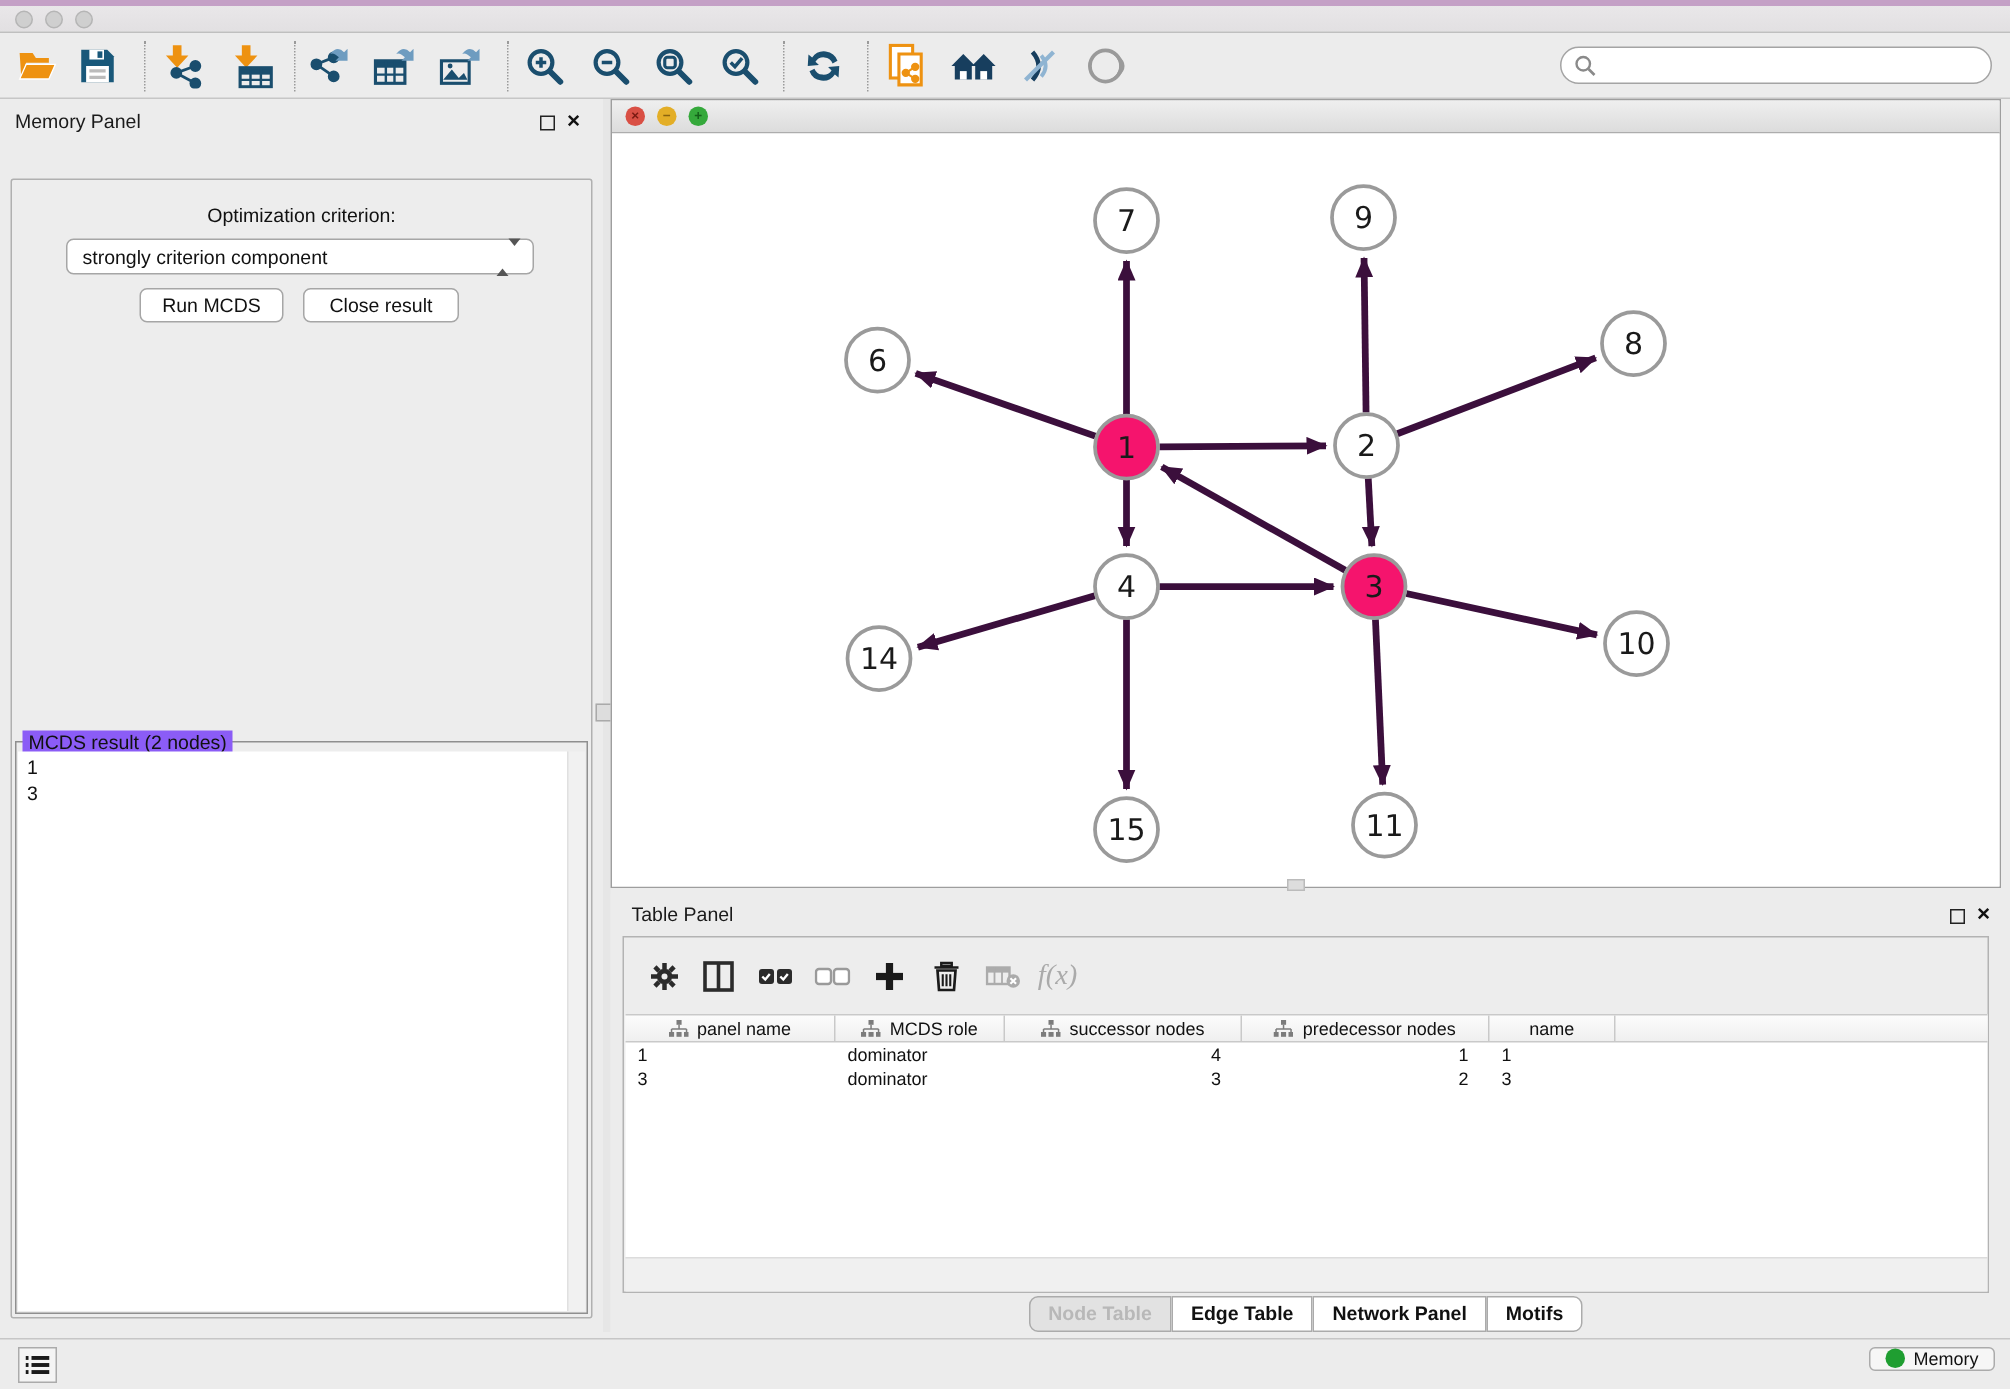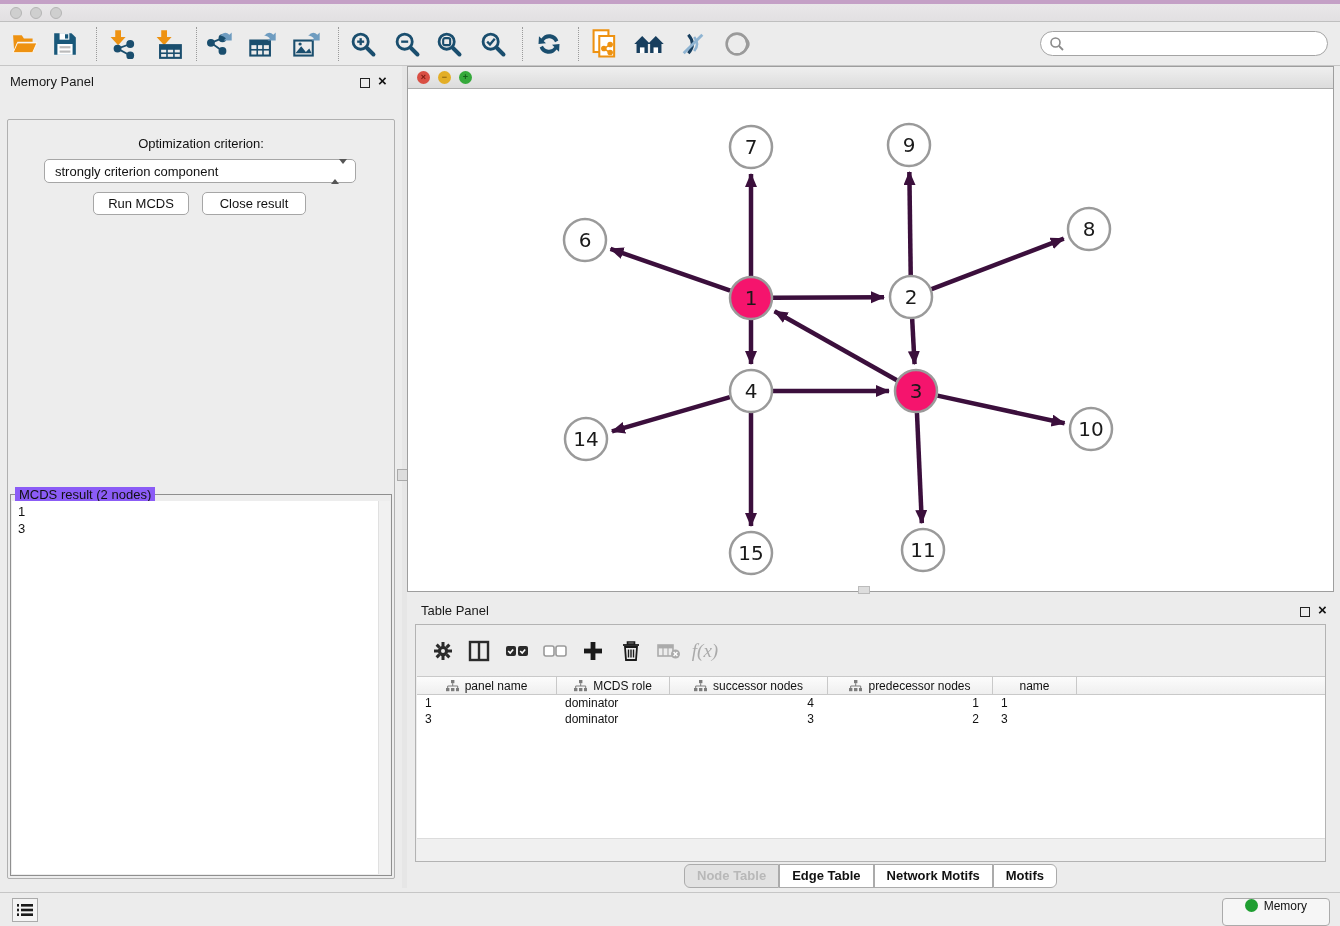--- a/index.html
+++ b/index.html
@@ -94,23 +94,23 @@
   .btab { display:inline-block; font-size:13px; font-weight:bold; padding:3px 12px 4px;
     background:#FFFFFF; border:1px solid #ABABAB; color:#111; vertical-align:bottom; }
   .btab.active-dim { background:#E2E2E2; color:#B8B8B8; border-radius:6px 0 0 6px; font-weight:bold; }
   .btab:last-child { border-radius:0 6px 6px 0; }
 
   
   .status-bar { left:0; top:892px; width:1340px; height:34px; background:#ECECEC;
     border-top:1px solid #C6C6C6; }
   .list-btn { position:absolute; left:12px; top:5px; width:26px; height:24px; background:#F4F4F4;
     border:1px solid #ABABAB; display:flex; align-items:center; justify-content:center; }
-  .memory-btn { position:absolute; right:10px; top:5px; height:28px; background:#F6F6F6;
+  .memory-btn { position:absolute; right:10px; top:5px; height:16px; background:#F6F6F6;
     border:1px solid #ABABAB; border-radius:4px; display:flex; align-items:flex-start; gap:6px;
-    padding:0 22px; font-size:12px; color:#111; }
+    padding:0 10px; font-size:12px; color:#111; }
   .green-dot { width:13px; height:13px; border-radius:50%; background:#1F9E31; }
 </style>
 </head>
 <body>
 
 <div class="abs titlebar">
   <span class="traffic" style="left:10px"></span>
   <span class="traffic" style="left:30px"></span>
   <span class="traffic" style="left:50px"></span>
 </div>
@@ -505,21 +505,21 @@
         <div class="td" style="width:113px">dominator</div>
         <div class="td num" style="width:158px">3</div>
         <div class="td num" style="width:165px">2</div>
         <div class="td" style="width:84px">3</div>
       </div>
     </div>
     <div class="tp-hscroll"></div>
   </div>
 
   <div class="tp-tabs">
-    <span class="btab active-dim">Node Table</span><span class="btab">Edge Table</span><span class="btab">Network Motifs</span><span class="btab">Motifs</span>
+    <span class="btab active-dim">Node Table</span><span class="btab">Edge Table</span><span class="btab">Network Panel</span><span class="btab">Motifs</span>
   </div>
 </div>
 
 <div class="abs status-bar">
   <div class="list-btn">
     <svg width="16" height="14" viewBox="0 0 16 14">
         <g fill="#1A1A1A">
           <rect x="0" y="1" width="2" height="2.6"></rect>
           <rect x="4" y="1" width="12" height="2.6"></rect>
           <rect x="0" y="5.7" width="2" height="2.6"></rect>

